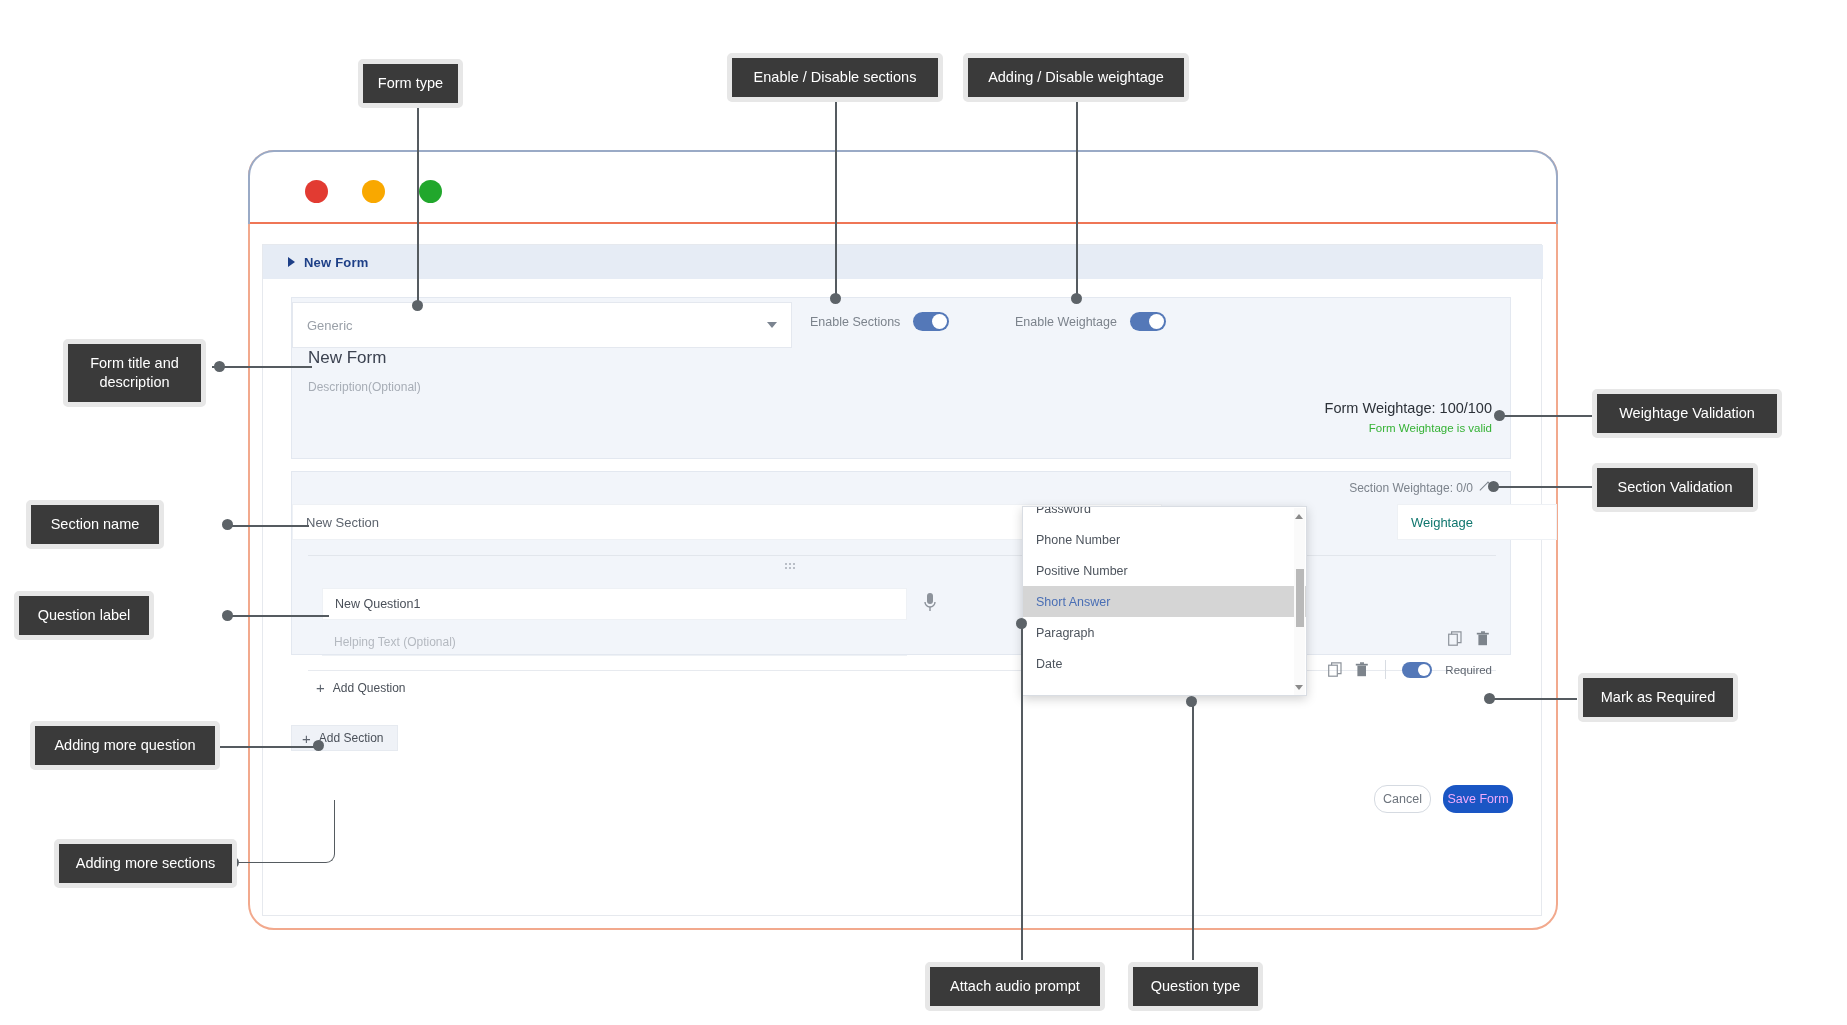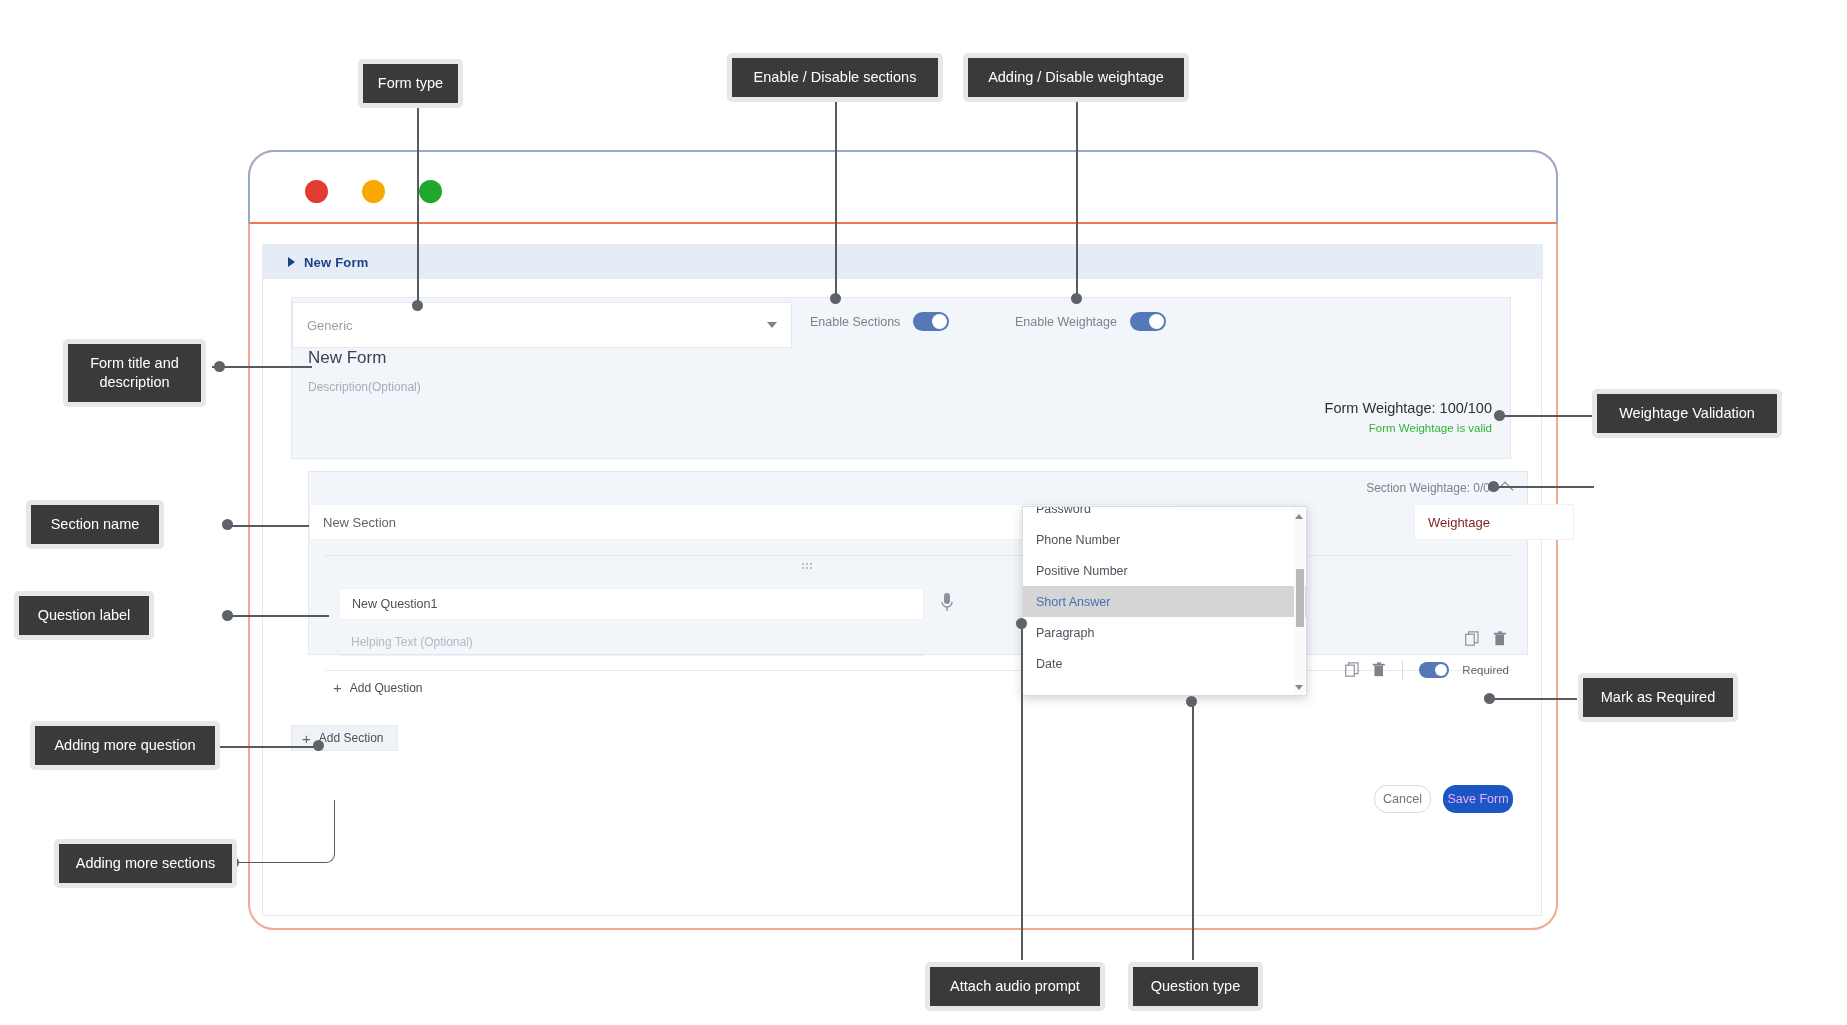--- a/index.html
+++ b/index.html
@@ -71,37 +71,37 @@
 
   .form-title{position:absolute;left:16px;top:50px;font-size:17px;color:#3c4250;}
   .form-desc{position:absolute;left:16px;top:82px;font-size:12px;color:#a7adb6;}
 
   .weightage-block{position:absolute;right:18px;top:102px;text-align:right;}
   .weightage-line{font-size:14.5px;color:#2c3138;}
   .weightage-valid{font-size:11.5px;color:#35b235;margin-top:6px;}
 
   
   .section-card{
-    position:absolute;left:45px;top:226px;width:1220px;height:184px;
+    position:absolute;left:28px;top:226px;width:1220px;height:184px;
     background:#f2f5fa;border:1px solid #e3e8f0;box-sizing:border-box;
   }
   .sec-weight{
     position:absolute;right:16px;top:8px;display:flex;align-items:center;gap:9px;
     font-size:12px;color:#7c838c;
   }
   .chev-up{width:11px;height:11px;border-left:1.6px solid #7c838c;border-top:1.6px solid #7c838c;transform:rotate(45deg);margin-top:4px;}
   .sec-name-input{
     position:absolute;left:0px;top:32px;width:870px;height:36px;background:#fff;
     border:1px solid #eef1f5;box-sizing:border-box;display:flex;align-items:center;
     padding-left:13px;font-size:13px;color:#5d646e;
   }
   .sec-weight-input{
     position:absolute;left:1105px;top:32px;width:160px;height:36px;background:#fff;
     border:1px solid #eef1f5;box-sizing:border-box;display:flex;align-items:center;
-    padding-left:13px;font-size:13px;color:#7f1d1d;
+    padding-left:13px;font-size:13px;color:#0f766e;
   }
   .sec-divider{position:absolute;left:16px;top:83px;width:1188px;height:1px;background:#e2e6ec;}
   .drag-dots{position:absolute;left:492px;top:90px;width:11px;height:8px;
     background-image:radial-gradient(#b9bec6 1px, transparent 1px);
     background-size:4px 4px;}
 
   .q-label-input{
     position:absolute;left:30px;top:116px;width:585px;height:32px;background:#fff;
     border:1px solid #eef1f5;box-sizing:border-box;display:flex;align-items:center;
     padding-left:12px;font-size:12.5px;color:#4a5059;
@@ -343,20 +343,21 @@
   <div class="node" style="left:1186px;top:696px;"></div>
 
   <div class="elbow" style="left:234px;top:800px;width:100px;height:62px;border-top:none;border-left:none;border-right:1.6px solid #555b60;border-bottom:1.6px solid #555b60;border-radius:0 0 9px 0;"></div>
   <div class="node" style="left:228px;top:857px;"></div>
 
   <div class="callout" style="left:358px;top:59px;width:105px;">Form type</div>
   <div class="callout" style="left:727px;top:53px;width:216px;">Enable / Disable sections</div>
   <div class="callout" style="left:963px;top:53px;width:226px;">Adding / Disable weightage</div>
   <div class="callout" style="left:63px;top:339px;width:143px;">Form title and description</div>
   <div class="callout" style="left:1592px;top:389px;width:190px;">Weightage Validation</div>
+  <div class="callout" style="left:1592px;top:463px;width:166px;">Section Validation</div>
   <div class="callout" style="left:26px;top:500px;width:138px;">Section name</div>
   <div class="callout" style="left:14px;top:591px;width:140px;">Question label</div>
   <div class="callout" style="left:1578px;top:673px;width:160px;">Mark as Required</div>
   <div class="callout" style="left:30px;top:721px;width:190px;">Adding more question</div>
   <div class="callout" style="left:54px;top:839px;width:183px;">Adding more sections</div>
   <div class="callout" style="left:925px;top:962px;width:180px;">Attach audio prompt</div>
   <div class="callout" style="left:1128px;top:962px;width:135px;">Question type</div>
 
 </div>
 

